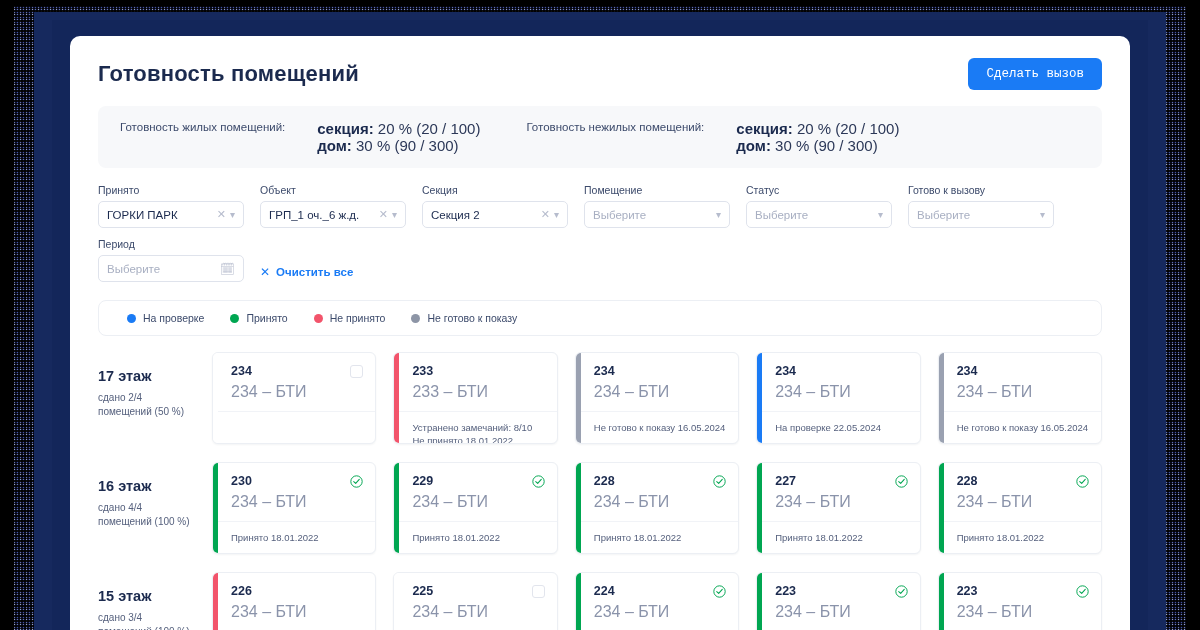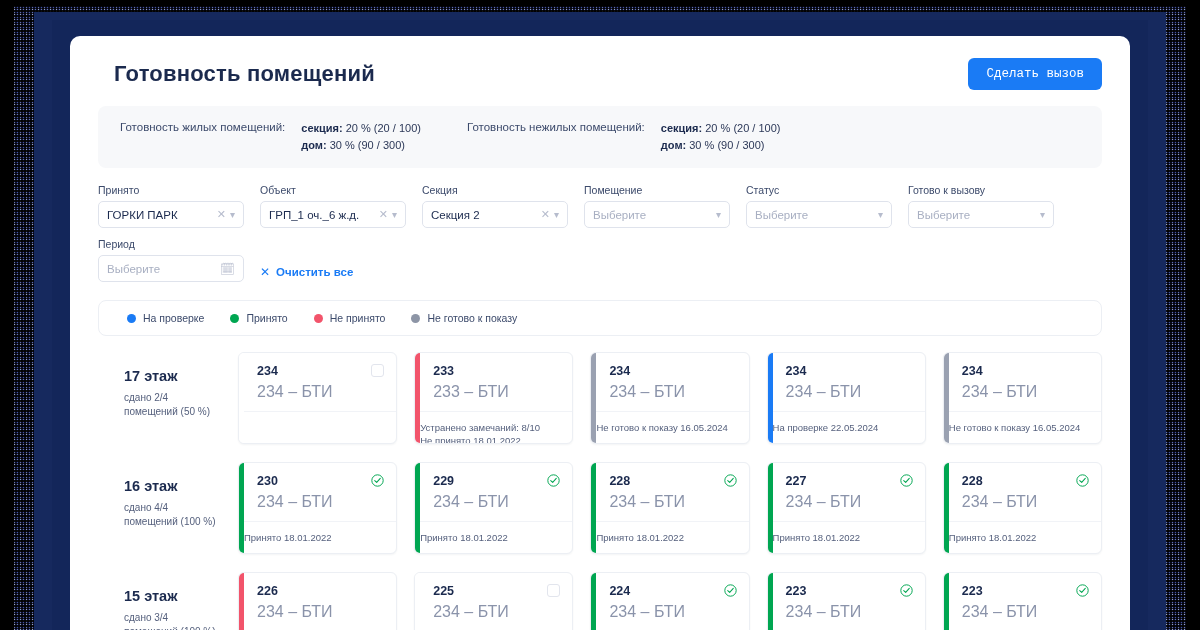--- a/index.html
+++ b/index.html
@@ -39,38 +39,38 @@
     background: #ffffff;
     border-radius: 10px 10px 0 0;
     overflow: hidden;
   }
   
   .header {
     display: flex; align-items: center; justify-content: space-between;
     padding: 22px 28px 0 28px;
   }
   .page-title {
-    font-size: 22px; font-weight: bold; color: #1b2a4e; letter-spacing: .2px; margin-left: 16px;
+    font-size: 22px; font-weight: bold; color: #1b2a4e; letter-spacing: .2px;
   }
   .call-btn {
     background: #1a7bf5; color: #fff; border: none;
     font-size: 12.5px; padding: 9px 18px; border-radius: 6px;
     font-family: Liberation Mono, monospace; cursor: pointer;
   }
   
   .stats {
     margin: 16px 28px 0 28px;
     background: #f7f8fa; border-radius: 8px;
     display: flex; align-items: center;
     padding: 14px 22px; gap: 18px;
     font-size: 11.5px; color: #2c3858;
   }
-  .stat-group { display: flex; align-items: flex-start; gap: 16px; }
+  .stat-group { display: flex; align-items: flex-start; gap: 32px; }
   .stat-label { color: #3c4a6b; font-size: 11.5px; padding-top: 1px; }
-  .stat-lines { line-height: 17px; font-size: 11px; color: #2c3858; }
+  .stat-lines { line-height: 17px; font-size: 15px; color: #2c3858; }
   .stat-lines b { color: #1b2a4e; }
   .stat-spacer { width: 10px; }
   
   .filters {
     padding: 16px 28px 0 28px;
     display: flex; flex-wrap: wrap; gap: 0 16px;
   }
   .field { width: 146px; margin-bottom: 10px; }
   .field-label { font-size: 10.5px; color: #3c4a6b; margin-bottom: 5px; }
   .ctrl {
@@ -92,40 +92,40 @@
   
   .legend-wrap { padding: 8px 28px 0 28px; }
   .legend {
     border: 1px solid #eceff4; border-radius: 8px;
     padding: 11px 28px; display: flex; gap: 26px; align-items: center;
   }
   .lg { display: flex; align-items: center; gap: 7px; font-size: 10.5px; color: #3c4a6b; }
   .dot { width: 9px; height: 9px; border-radius: 50%; display: inline-block; }
   
   .grid { padding: 16px 28px 0 28px; }
-  .floor-row { display: flex; align-items: flex-start; gap: 18px; margin-bottom: 18px; margin-left: 26px; }
+  .floor-row { display: flex; align-items: flex-start; gap: 18px; margin-bottom: 18px; }
   .floor-info { width: 96px; flex: 0 0 96px; padding-top: 16px; }
   .floor-title { font-size: 14.5px; font-weight: bold; color: #1b2a4e; margin-bottom: 7px; }
   .floor-sub { font-size: 10px; color: #55607d; line-height: 14px; }
   .cards { flex: 1; display: flex; gap: 17px; }
   .card {
     flex: 1 1 0; min-width: 0; background: #fff;
     border: 1px solid #eceff4; border-radius: 6px;
     display: flex; overflow: hidden; height: 92px;
     box-shadow: 0 1px 2px rgba(20,30,60,.05);
   }
   .bar { width: 5px; flex: 0 0 5px; }
   .card-body { flex: 1; min-width: 0; display: flex; flex-direction: column; }
   .card-top { padding: 11px 12px 10px 13px; border-bottom: 1px solid #f1f3f7; }
-  .card-row1 { display: flex; align-items: flex-start; justify-content: space-between; }
+  .card-row1 { display: flex; align-items: center; justify-content: space-between; }
   .card-num { font-size: 12.5px; font-weight: bold; color: #1b2a4e; }
   .card-sub { font-size: 16px; color: #8a93aa; margin-top: 5px; }
   .chk { width: 13px; height: 13px; border: 1.5px solid #e2e5ed; border-radius: 3px; }
   .check-ico { width: 13px; height: 13px; }
-  .card-bottom { padding: 9px 12px 0 0; font-size: 9.5px; color: #55607d; line-height: 13px; }
+  .card-bottom { padding: 9px 12px 0 13px; font-size: 9.5px; color: #55607d; line-height: 13px; }
 </style>
 </head>
 <body>
 
 <div id="frame">
   <div class="noise"></div>
   <div class="navy"></div>
   <div class="navy2"></div>
 
   <div class="sheet">

